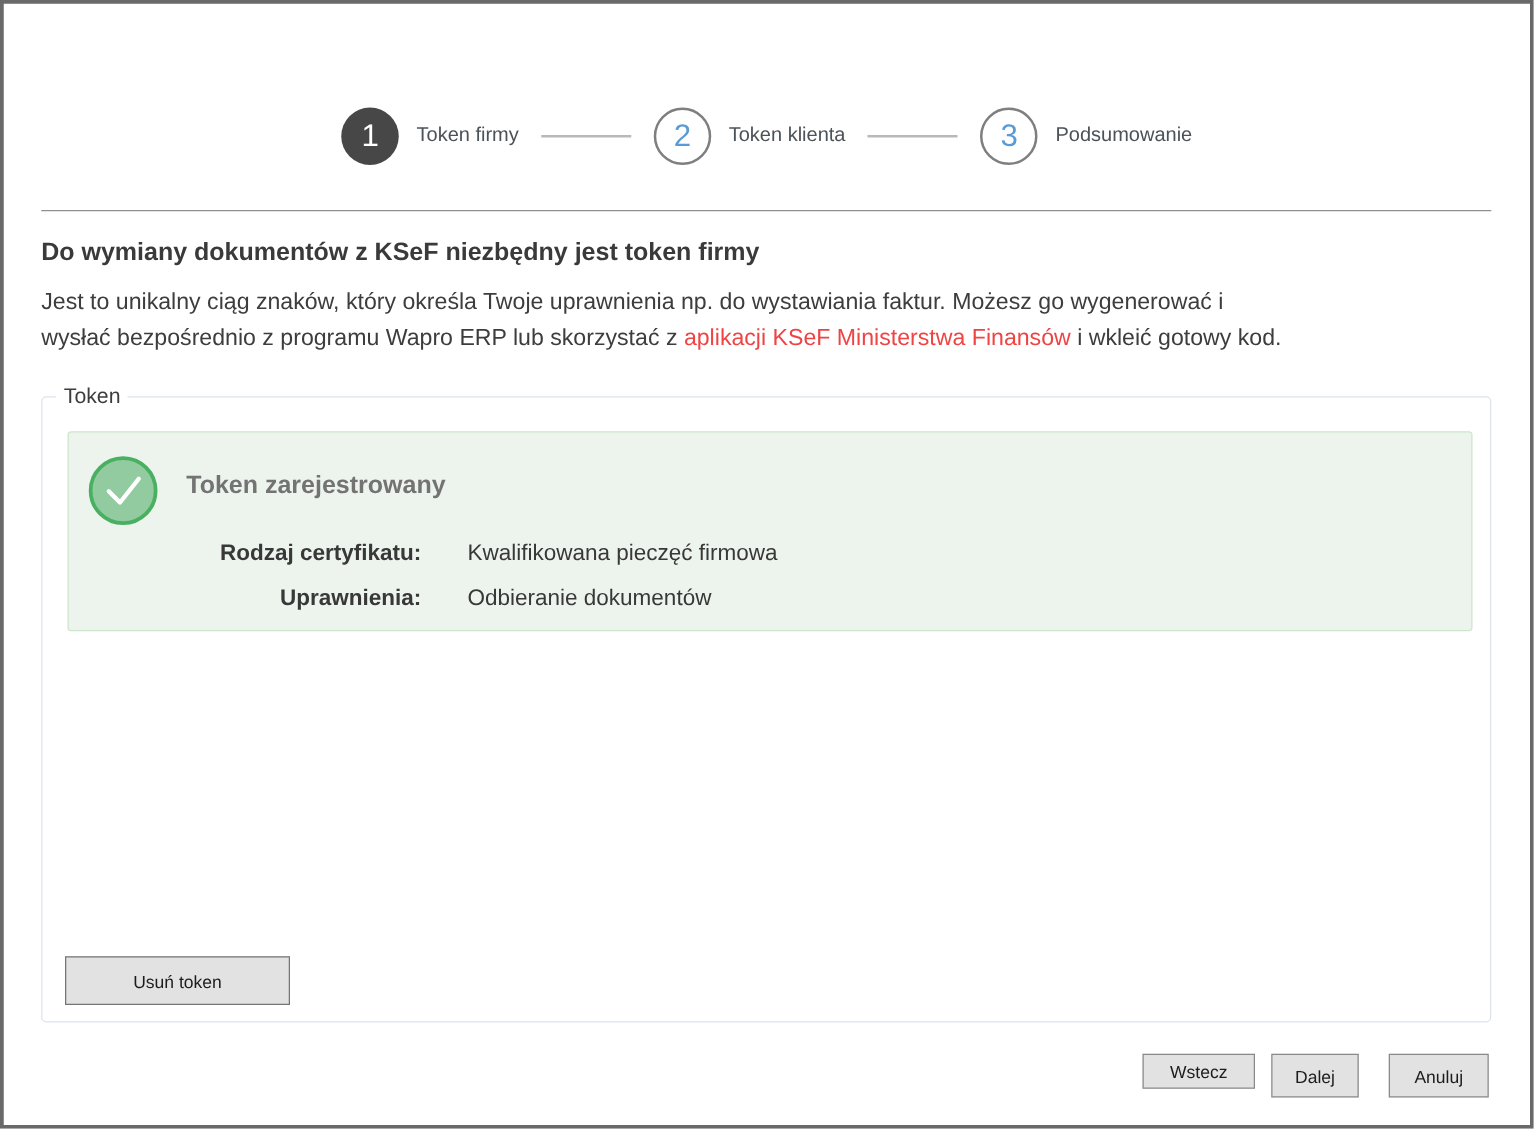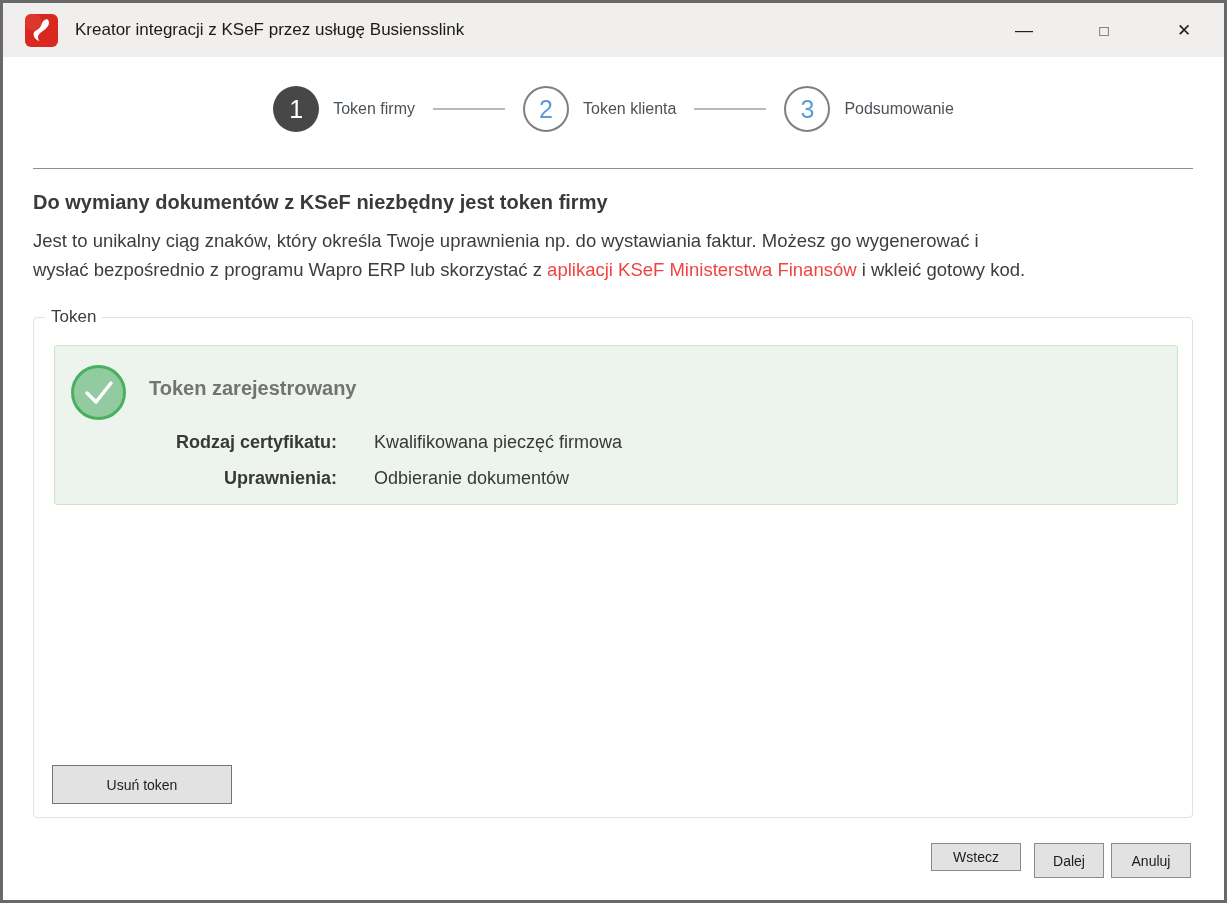--- a/index.html
+++ b/index.html
@@ -67,40 +67,27 @@
   
   .btn {
     background:#e2e2e2; border:1px solid #8a8a8a; color:#1c1c1c;
     font-family:"Liberation Sans", sans-serif; font-size:14px;
     display:flex; align-items:center; justify-content:center; box-sizing:border-box; cursor:default;
   }
   .remove-btn { position:absolute; left:18px; top:447px; width:180px; height:39px; border:1px solid #757575; }
   .footer-buttons { position:absolute; top:840px; right:33px; display:flex; }
   .btn-back { width:90px; height:28px; }
   .btn-next { width:70px; height:35px; margin-left:13px; }
-  .btn-cancel { width:80px; height:35px; margin-left:7px; }
+  .btn-cancel { width:80px; height:35px; margin-left:24px; }
 </style>
 </head>
 <body>
 
 <div class="window">
 
-  <div class="titlebar">
-    <svg class="app-icon" viewBox="0 0 33 33" aria-hidden="true">
-      <rect x="0" y="0" width="33" height="33" rx="6" fill="#d8281f"></rect>
-      <rect x="0" y="0" width="16" height="16" rx="6" fill="#e04337" opacity="0.55"></rect>
-      <path d="M22,5 C14,7.5 19,13 11,16.5 C6.5,18.5 8.5,25.5 14.5,27 C11,22.5 14,19.5 18.5,16.5 C24.5,12.5 25.5,7.5 22,5 Z" fill="#ffffff"></path>
-    </svg>
-    <span class="title-text">Kreator integracji z KSeF przez usługę Busiensslink</span>
-    <div class="caption-buttons">
-      <button class="caption-btn minimize">—</button>
-      <button class="caption-btn maximize">□</button>
-      <button class="caption-btn close">✕</button>
-    </div>
-  </div>
 
   <div class="stepper">
     <div class="step active">
       <div class="step-circle">1</div>
       <div class="step-label">Token firmy</div>
     </div>
     <div class="connector"></div>
     <div class="step upcoming">
       <div class="step-circle">2</div>
       <div class="step-label">Token klienta</div>

